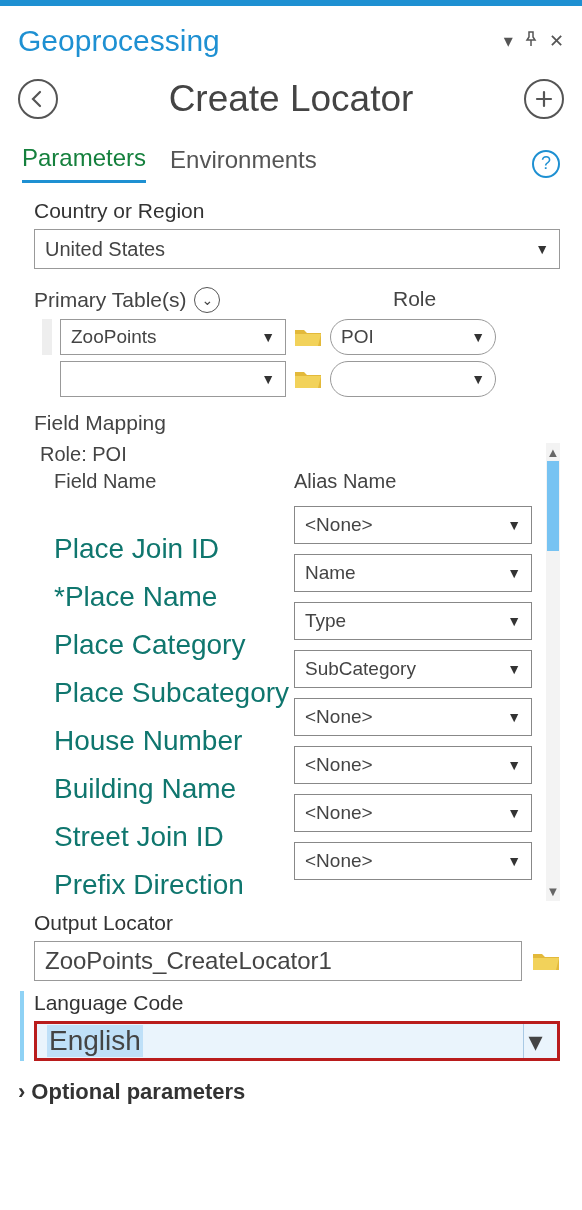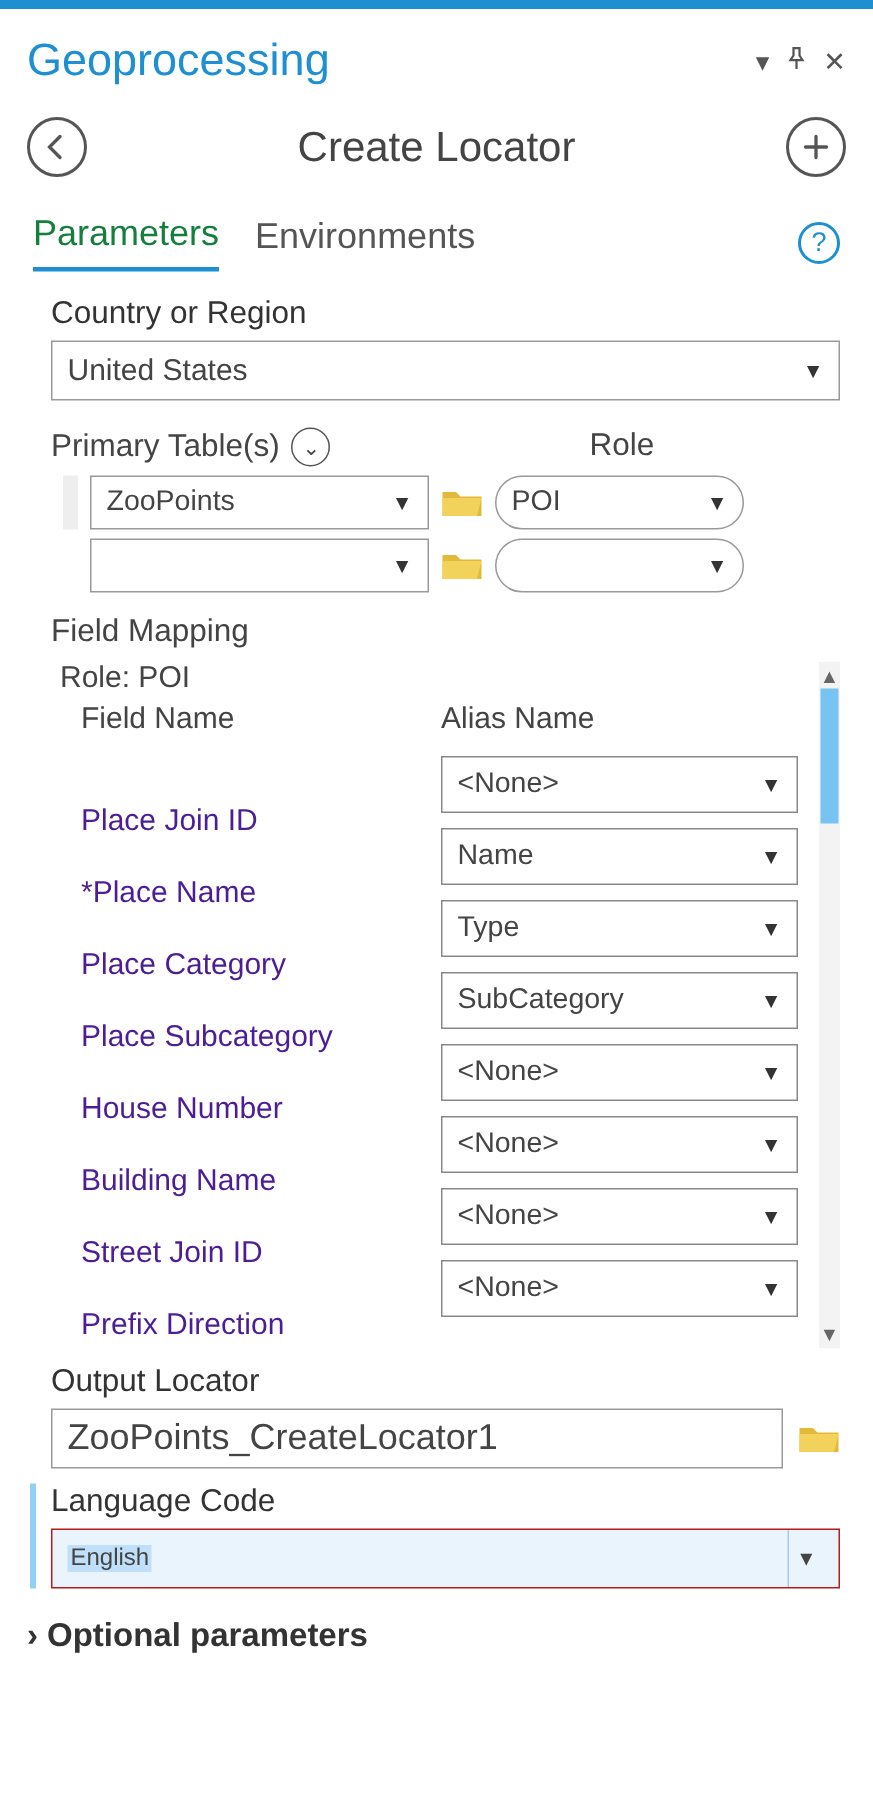--- a/index.html
+++ b/index.html
@@ -50,21 +50,21 @@
     border: 2px solid #555;
     display: flex;
     align-items: center;
     justify-content: center;
     cursor: pointer;
     color: #555;
   }
   .tool-title {
     flex: 1;
     text-align: center;
-    font-size: 28px;
+    font-size: 37px;
     color: #444;
   }
   .tabs {
     display: flex;
     gap: 24px;
     padding: 10px 22px 0 22px;
     align-items: center;
     position: relative;
   }
   .tab {
@@ -147,21 +147,21 @@
   .fm-cols .c1 { width: 240px; }
   .fm-scroll {
     position:relative;
     height: 458px;
     overflow:hidden;
   }
   .fm-list {
     margin-left:20px;
   }
   .fm-row { display:flex; align-items:center; height:48px;}
-  .fm-row .fname { width:240px; font-size:20px; color:#4c1d95;margin-top:48px;}
+  .fm-row .fname { width:240px; font-size:28px; color:#0f766e;margin-top:48px;}
   .fm-row .alias-sel {
     width: 238px; height:38px;
     border:1px solid #888;
     display:flex; align-items:center; justify-content:space-between;
     padding:0 10px; font-size:19px; cursor:pointer;
   }
   .scrollbar {
     position:absolute; right:0; top:0; width:14px; height:100%;
     background:#f3f3f3;
     display:flex; flex-direction:column; justify-content:space-between;
@@ -177,24 +177,24 @@
   }
   .out-row .input { flex:1; height:40px; font-size:24px;}
   .lang-block {
     border-left: 4px solid #8fd2f5;
     margin-left:-14px;
     padding-left:10px;
     margin-top:6px;
   }
   .lang-select {
     width:100%; height:40px;
-    border:1px solid #b91c1c;
+    border:3px solid #b91c1c;
     background:#eaf4fc;
     display:flex; align-items:center; justify-content:space-between;
-    padding:0 10px; font-size:16px;
+    padding:0 10px; font-size:28px;
   }
   .lang-select .val {
     background:#bfe0f8; padding:0 2px;
   }
   .lang-select .caret-box {
     width:24px; height:100%; display:flex; align-items:center; justify-content:center;
     border-left:1px solid #a9c9e4;
     cursor:pointer;
   }
   .optional {

